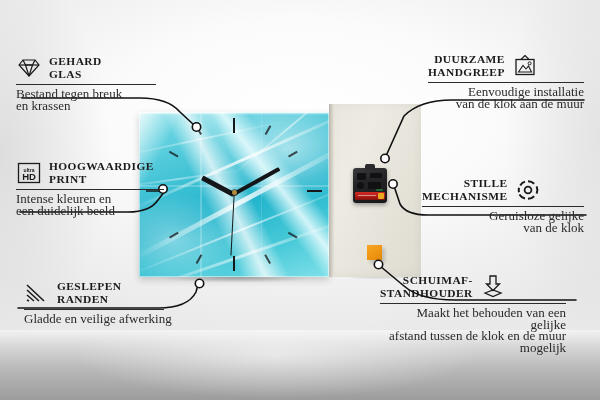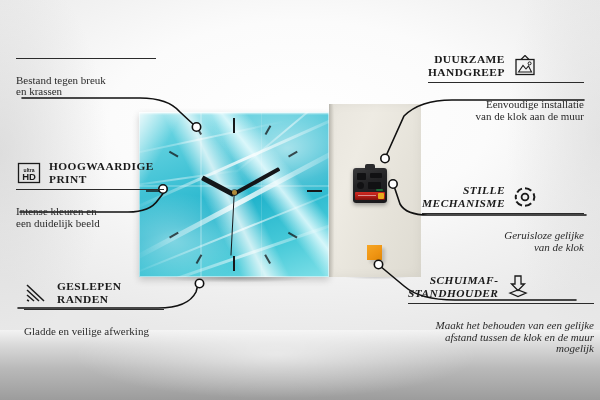--- a/index.html
+++ b/index.html
@@ -39,22 +39,22 @@
   .feat .ttl{
     font-family:"Liberation Serif", serif;
     font-weight:bold;font-size:11.4px;line-height:13.2px;
     letter-spacing:.45px;color:#1a1a1a;text-transform:uppercase;
     white-space:pre-line;
   }
   .feat.right .ttl{text-align:right;}
   .feat .rule{height:0;border-top:1px solid #2b2b2b;margin-top:3px;}
   .feat .desc{
     font-family:"Liberation Serif", serif;
-    font-size:11px;line-height:11.4px;color:#2a2a2a;
-    margin-top:16px;white-space:pre-line;
+    font-size:13px;line-height:11.4px;color:#2a2a2a;
+    margin-top:3px;white-space:pre-line;
   }
   .feat.right .desc{text-align:right;}
   .ico{flex:0 0 auto;display:block;}
 
   
   #clock-wrap{position:absolute;left:139px;top:112px;width:190px;height:165px;}
   #clock-glass{position:absolute;inset:0;overflow:hidden;
     background:
       linear-gradient(118deg, rgba(255,255,255,.85) 0%, rgba(255,255,255,0) 16%),
       linear-gradient(64deg, rgba(255,255,255,.0) 38%, rgba(255,255,255,.75) 47%, rgba(255,255,255,0) 56%),
@@ -189,20 +189,33 @@
       <circle cx="196.5" cy="127" r="4.2"></circle>
       <circle cx="163" cy="189" r="4.2"></circle>
       <circle cx="199.5" cy="283.5" r="4.2"></circle>
       <circle cx="385" cy="158.5" r="4.2"></circle>
       <circle cx="393" cy="184" r="4.2"></circle>
       <circle cx="378.5" cy="264.5" r="4.2"></circle>
     </g>
   </svg>
 
   <div class="feat left" style="left:16px;top:55px;width:152px;">
+    <div class="head">
+      <svg class="ico" width="26" height="22" viewBox="0 0 26 22">
+        <g fill="none" stroke="#1a1a1a" stroke-width="1.2">
+          <path d="M3 8 L7 3 L19 3 L23 8 L13 19 Z"></path>
+          <path d="M3 8 L23 8"></path>
+            <path d="M7 3 L9.5 8 L13 19"></path>
+            <path d="M19 3 L16.5 8 L13 19"></path>
+          <path d="M9.5 8 L16.5 8"></path>
+        </g>
+      </svg>
+      <div class="ttl">GEHARD
+GLAS</div>
+    </div>
     <div class="rule" style="width:140px;"></div>
     <div class="desc">Bestand tegen breuk
 en krassen</div>
   </div>
 
   <div class="feat left" style="left:16px;top:160px;width:160px;">
     <div class="head">
       <svg class="ico" width="26" height="24" viewBox="0 0 26 24">
         <rect x="2.5" y="2.5" width="21" height="19" fill="none" stroke="#1a1a1a" stroke-width="1.3"></rect>
         <text x="13" y="10.5" font-family="Liberation Sans, sans-serif" font-size="5" font-weight="bold" text-anchor="middle" fill="#1a1a1a">ultra</text>
@@ -242,42 +255,42 @@
         <rect x="4" y="5.5" width="18" height="15" fill="none" stroke="#1a1a1a" stroke-width="1.3"></rect>
         <path d="M6.5 18 L11 11.5 L14 15 L16.5 12 L19.5 18 Z" fill="none" stroke="#1a1a1a" stroke-width="1.1"></path>
         <circle cx="17.6" cy="9.4" r="1.5" fill="none" stroke="#1a1a1a" stroke-width="1"></circle>
       </svg>
     </div>
     <div class="rule" style="width:156px;margin-left:0;"></div>
     <div class="desc">Eenvoudige installatie
 van de klok aan de muur</div>
   </div>
 
-  <div class="feat right" style="left:422px;top:184px;width:162px;font-style:italic;">
+  <div class="feat right" style="left:422px;top:177px;width:162px;">
     <div class="head">
       <div class="ttl">STILLE
 MECHANISME</div>
       <svg class="ico" width="26" height="24" viewBox="0 0 26 24">
         <g fill="none" stroke="#1a1a1a" stroke-width="2">
           <path d="M13 3.2 a8.8 8.8 0 0 1 6.2 2.6"></path>
           <path d="M21.6 8.4 a8.8 8.8 0 0 1 0 7.2"></path>
           <path d="M19.2 18.2 a8.8 8.8 0 0 1 -6.2 2.6"></path>
           <path d="M10 20.4 a8.8 8.8 0 0 1 -5.6 -4"></path>
           <path d="M4 14.2 a8.8 8.8 0 0 1 0 -4.4"></path>
           <path d="M5.2 7.4 a8.8 8.8 0 0 1 4.8 -3.8"></path>
         </g>
         <circle cx="13" cy="12" r="3.4" fill="none" stroke="#1a1a1a" stroke-width="1.8"></circle>
       </svg>
     </div>
     <div class="rule" style="width:162px;"></div>
     <div class="desc">Geruisloze gelijke
 van de klok</div>
   </div>
 
-  <div class="feat right" style="left:408px;top:274px;width:186px;font-style:italic;">
+  <div class="feat right" style="left:380px;top:274px;width:186px;">
     <div class="head">
       <div class="ttl">SCHUIMAF-
 STANDHOUDER</div>
       <svg class="ico" width="26" height="26" viewBox="0 0 26 26">
         <path d="M10 2 L16 2 L16 10 L19.5 10 L13 16.5 L6.5 10 L10 10 Z" fill="none" stroke="#1a1a1a" stroke-width="1.3"></path>
         <path d="M5 19 L13 16 L21 19 L13 22.5 Z" fill="none" stroke="#1a1a1a" stroke-width="1.3"></path>
       </svg>
     </div>
     <div class="rule" style="width:186px;"></div>
     <div class="desc">Maakt het behouden van een gelijke

